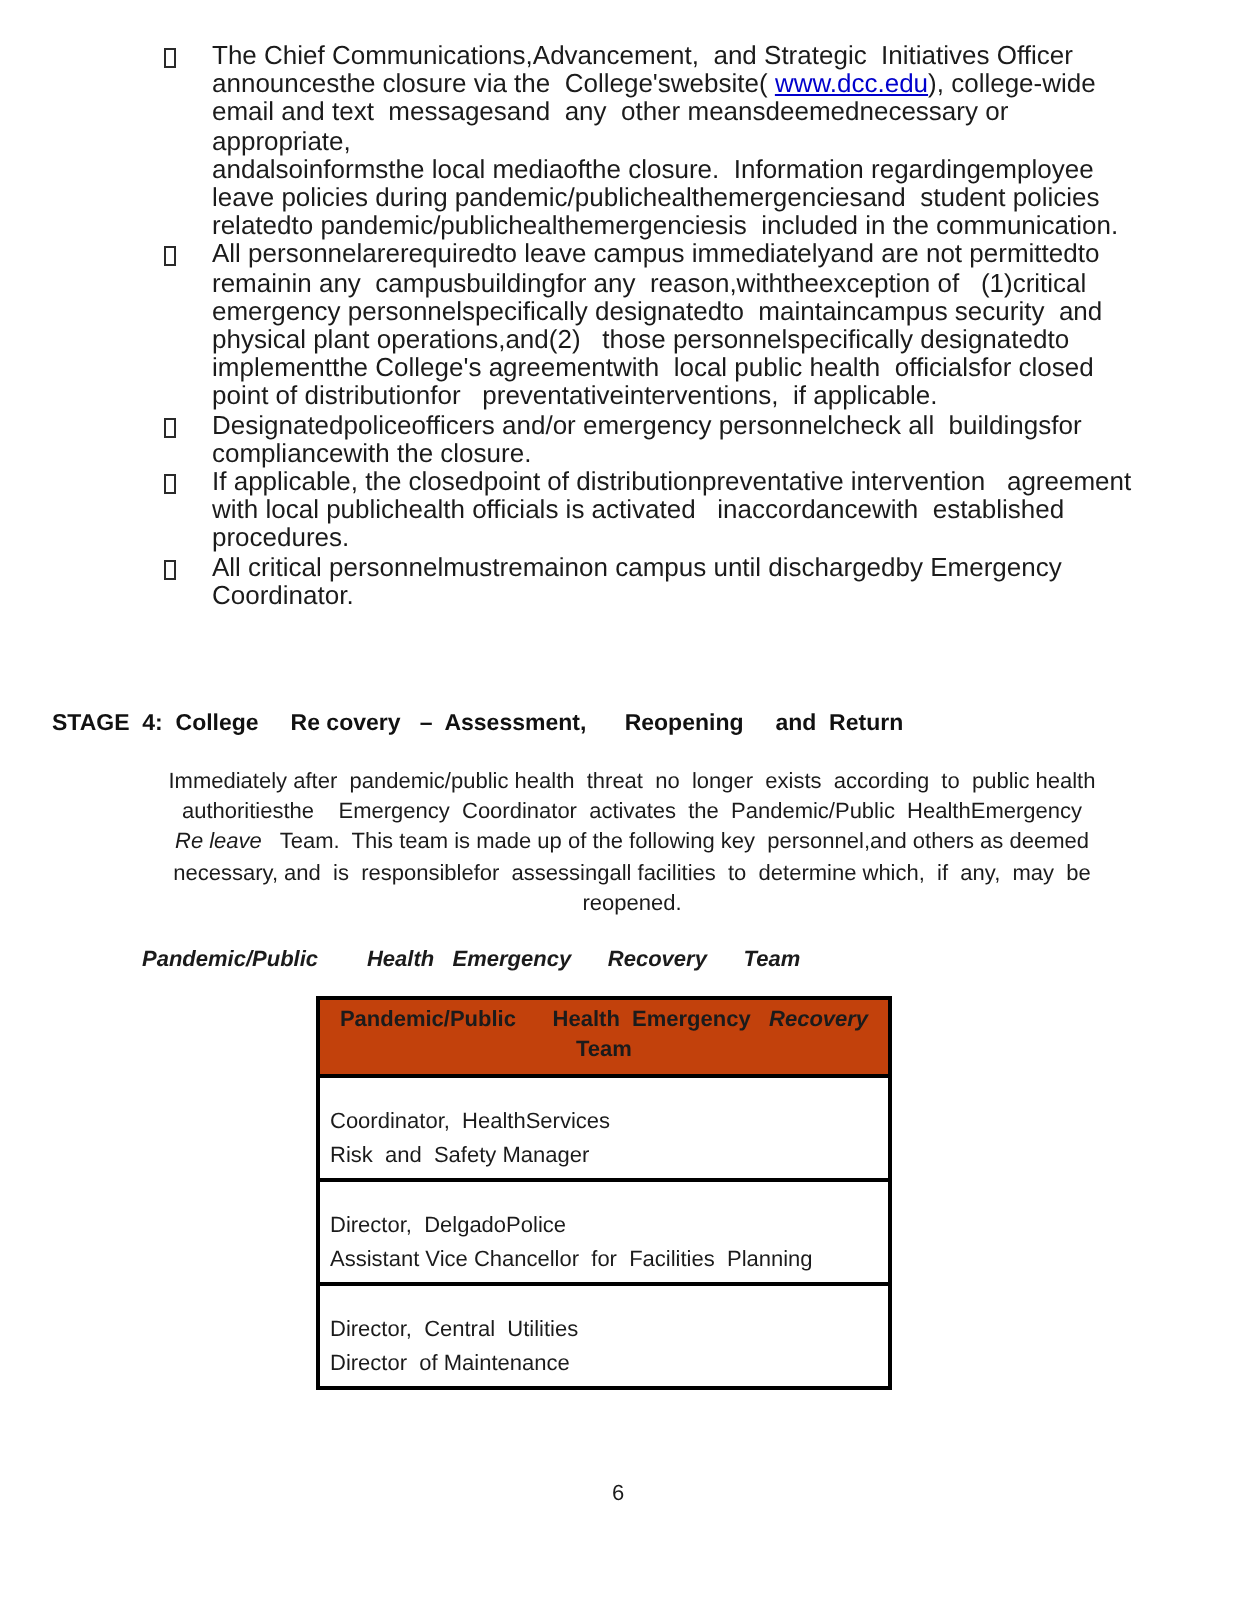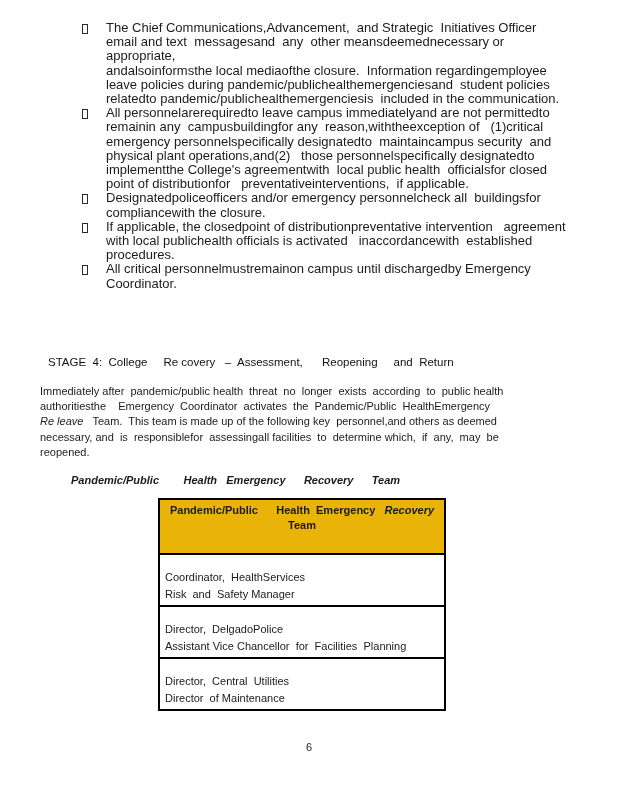--- a/index.html
+++ b/index.html
@@ -15,51 +15,52 @@
            font-size:13px;line-height:14.2px;}
   ul.blist li{position:relative;padding-left:26px;}
   .bx{position:absolute;left:2px;top:3px;width:4px;height:8px;border:1px solid #2a2a2a;background:#fff;}
   .line,.lines{white-space:pre-wrap;}
   li.outdent{margin-left:-13px;padding-left:9px;}
   li.outdent .bx{left:0;}
   li.outdent .l2{padding-left:30px;}
   a.doclink{color:#0000cc;text-decoration:underline;}
 
   
-  h2.stage{position:absolute;top:355px;left:48px;margin:0;font-size:11.5px;font-weight:normal;
+  h2.stage{position:absolute;top:355px;left:26px;margin:0;font-size:11.5px;font-weight:bold;
            line-height:15px;white-space:pre-wrap;color:#111;}
 
   
   .para{position:absolute;top:384px;left:40px;width:552px;font-size:11px;line-height:15.2px;}
-  .para div{white-space:pre-wrap;}
+  .para div{white-space:pre-wrap;text-align:center;}
   .ital{font-style:italic;}
 
   
   .caption{position:absolute;top:474px;left:40px;font-size:11px;font-weight:bold;font-style:italic;
            white-space:pre-wrap;margin-left:31px;}
 
   
   table.team{position:absolute;top:498px;left:158px;border-collapse:collapse;font-size:11px;
              table-layout:fixed;width:288px;}
-  table.team th{background:#eab308;border:2px solid #000;font-weight:bold;text-align:center;
-                padding:3px 2px 20px;line-height:15px;}
+  table.team th{background:#c2410c;border:2px solid #000;font-weight:bold;text-align:center;
+                padding:3px 2px 4px;line-height:15px;}
   table.team th .thline{white-space:pre;}
   table.team td{border:2px solid #000;padding:14px 0 3px 5px;line-height:16.5px;white-space:pre;}
 
   .pageno{position:absolute;top:741px;left:0;right:0;text-align:center;font-size:11px;}
 </style>
 </head>
 <body>
 
 <div class="page">
 
   <ul class="blist">
     <li>
       <span class="bx"></span>
       <div class="line">The Chief Communications,Advancement,  and Strategic  Initiatives Officer</div>
+      <div class="line"><span class="line">announcesthe closure via the  College'swebsite( </span><a class="doclink" href="#">www.dcc.edu</a><span class="line">), college-wide</span></div>
       <div class="lines">email and text  messagesand  any  other meansdeemednecessary or appropriate,
 andalsoinformsthe local mediaofthe closure.  Information regardingemployee
 leave policies during pandemic/publichealthemergenciesand  student policies
 relatedto pandemic/publichealthemergenciesis  included in the communication.</div>
     </li>
 
     <li>
       <span class="bx"></span>
       <div class="lines">All personnelarerequiredto leave campus immediatelyand are not permittedto
 remainin any  campusbuildingfor any  reason,withtheexception of   (1)critical

